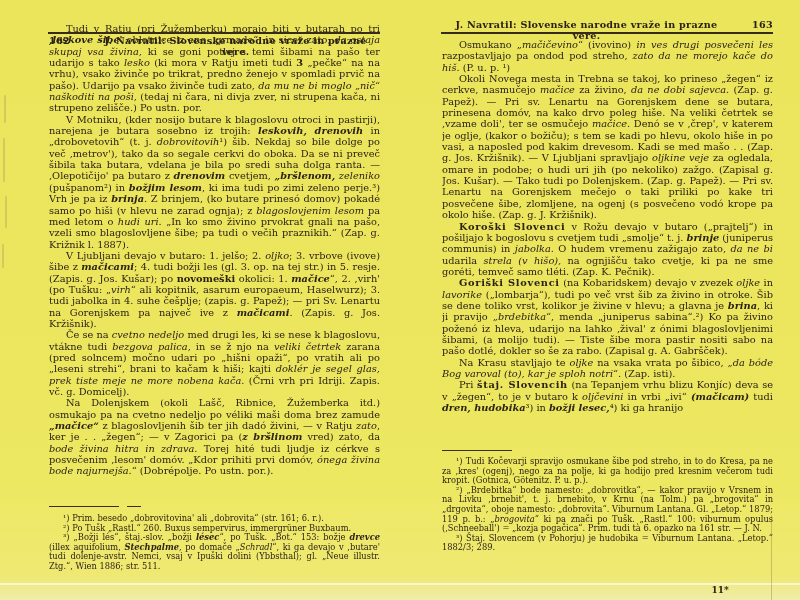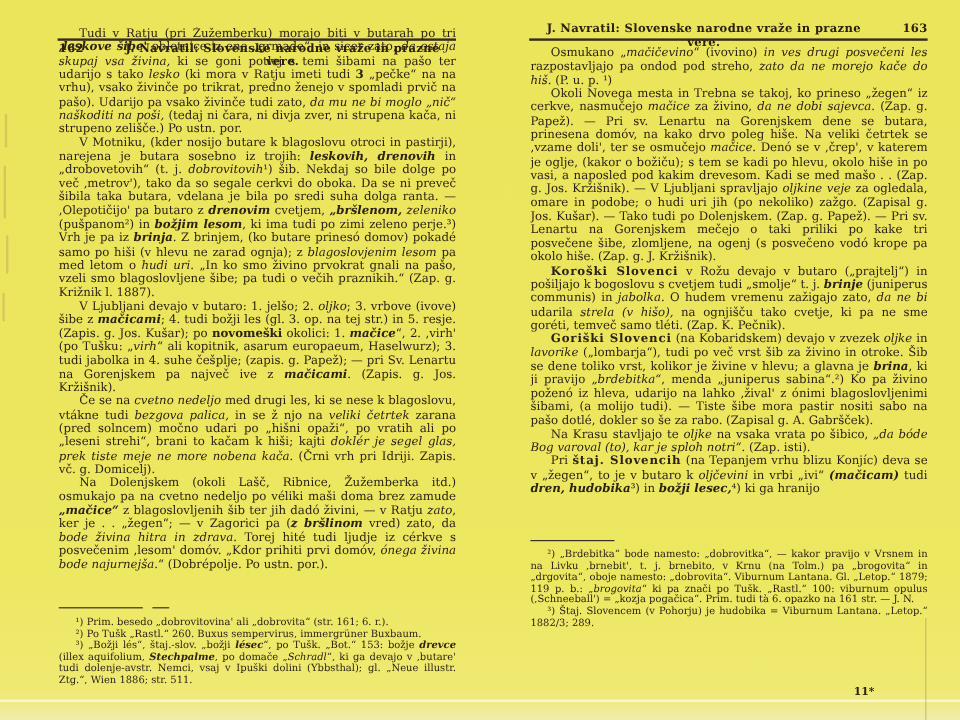--- a/index.html
+++ b/index.html
@@ -35,21 +35,21 @@
   .fnrule-left-a  { left:49px;  top:506px; width:70px; }
   .fnrule-left-b  { left:127px; top:506px; width:14px; }
   .fnrule-right-a { left:442px; top:450px; width:70px; }
   
   .footnotes { position:absolute; width:331px; text-align:justify;
     font-size:8.3px; line-height:9.6px; }
   .footnotes-left  { left:49px;  top:514px; }
   .footnotes-right { left:442px; top:457px; }
   .footnote { margin:0; text-indent:14px; }
   
-  .sigmark { position:absolute; left:700px; top:572px; width:40px;
+  .sigmark { position:absolute; left:700px; top:585px; width:40px;
     font-size:9px; font-weight:bold; text-align:center; }
   
   .bleed { position:absolute; width:2px; background:rgba(140,95,85,0.22); border-radius:1px; }
   .bleed-1 { left:4px; top:95px;  height:28px; }
   .bleed-2 { left:3px; top:138px; height:44px; }
   .bleed-3 { left:5px; top:196px; height:32px; }
   .bleed-4 { left:2px; top:244px; height:24px; }
   .bottom-streak { position:absolute; left:0; top:583px; width:800px; height:2px;
     background:rgba(252,250,228,0.75); }
   .edge-line { position:absolute; left:771px; top:515px; width:1px; height:85px;
@@ -92,20 +92,21 @@
       <p class="para"><span>Osmukano „</span><span class="seg-i">mačičevino</span><span>“ (ivovino) </span><span class="seg-i">in ves drugi posvečeni les</span><span> razpostavljajo pa ondod pod streho, </span><span class="seg-i">zato da ne morejo kače do hiš.</span><span> (P. u. p. ¹)</span></p>
       <p class="para"><span>Okoli Novega mesta in Trebna se takoj, ko prineso „žegen“ iz cerkve, nasmučejo </span><span class="seg-i">mačice</span><span> za živino, </span><span class="seg-i">da ne dobi sajevca.</span><span> (Zap. g. Papež). — Pri sv. Lenartu na Gorenjskem dene se butara, prinesena domóv, na kako drvo poleg hiše. Na veliki četrtek se ,vzame doli', ter se osmučejo </span><span class="seg-i">mačice</span><span>. Denó se v ,črep', v katerem je oglje, (kakor o božiču); s tem se kadi po hlevu, okolo hiše in po vasi, a naposled pod kakim drevesom. Kadi se med mašo . . (Zap. g. Jos. Kržišnik). — V Ljubljani spravljajo </span><span class="seg-i">oljkine veje</span><span> za ogledala, omare in podobe; o hudi uri jih (po nekoliko) zažgo. (Zapisal g. Jos. Kušar). — Tako tudi po Dolenjskem. (Zap. g. Papež). — Pri sv. Lenartu na Gorenjskem mečejo o taki priliki po kake tri posvečene šibe, zlomljene, na ogenj (s posvečeno vodó krope pa okolo hiše. (Zap. g. J. Kržišnik).</span></p>
       <p class="para"><span class="seg-sp">Koroški Slovenci</span><span> v Rožu devajo v butaro („prajtelj“) in pošiljajo k bogoslovu s cvetjem tudi „smolje“ t. j. </span><span class="seg-bi">brinje</span><span> (juniperus communis) in </span><span class="seg-i">jabolka.</span><span> O hudem vremenu zažigajo zato, </span><span class="seg-i">da ne bi</span><span> udarila </span><span class="seg-i">strela (v hišo),</span><span> na ognjišču tako cvetje, ki pa ne sme goréti, temveč samo tléti. (Zap. K. Pečnik).</span></p>
       <p class="para"><span class="seg-sp">Goriški Slovenci</span><span> (na Kobaridskem) devajo v zvezek </span><span class="seg-i">oljke</span><span> in </span><span class="seg-i">lavorike</span><span> („lombarja“), tudi po več vrst šib za živino in otroke. Šib se dene toliko vrst, kolikor je živine v hlevu; a glavna je </span><span class="seg-bi">brina</span><span>, ki ji pravijo </span><span class="seg-i">„brdebitka“</span><span>, menda „juniperus sabina“.²) Ko pa živino poženó iz hleva, udarijo na lahko ,žival' z ónimi blagoslovljenimi šibami, (a molijo tudi). — Tiste šibe mora pastir nositi sabo na pašo dotlé, dokler so še za rabo. (Zapisal g. A. Gabršček).</span></p>
       <p class="para"><span>Na Krasu stavljajo te </span><span class="seg-i">oljke</span><span> na vsaka vrata po šibico, </span><span class="seg-i">„da bóde Bog varoval (to), kar je sploh notri“.</span><span> (Zap. isti).</span></p>
       <p class="para"><span>Pri </span><span class="seg-sp">štaj. Slovencih</span><span> (na Tepanjem vrhu blizu Konjíc) deva se v „žegen“, to je v butaro k </span><span class="seg-i">oljčevini</span><span> in vrbi „ivi“ </span><span class="seg-bi">(mačicam)</span><span> tudi </span><span class="seg-bi">dren, hudobika</span><span>³) in </span><span class="seg-bi">božji lesec,</span><span>⁴) ki ga hranijo</span></p>
     </div>
 
   <div class="fnrule fnrule-right-a"></div>
   <div class="footnotes footnotes-right">
+      <p class="footnote"><span>¹) Tudi Kočevarji spravijo osmukane šibe pod streho, in to do Kresa, pa ne za ,kres' (ogenj), nego za na polje, ki ga hodijo pred kresnim večerom tudi kropit. (Gotnica, Götenitz. P. u. p.).</span></p>
       <p class="footnote"><span>²) „Brdebitka“ bode namesto: „dobrovitka“, — kakor pravijo v Vrsnem in na Livku ,brnebit', t. j. brnebito, v Krnu (na Tolm.) pa „brogovita“ in „drgovita“, oboje namesto: „dobrovita“. Viburnum Lantana. Gl. „Letop.“ 1879; 119 p. b.: „</span><span class="seg-i">brogovita</span><span>“ ki pa znači po Tušk. „Rastl.“ 100: viburnum opulus (,Schneeball') = „kozja pogačica“. Prim. tudi tà 6. opazko na 161 str. — J. N.</span></p>
       <p class="footnote"><span>³) Štaj. Slovencem (v Pohorju) je hudobika = Viburnum Lantana. „Letop.“ 1882/3; 289.</span></p>
     </div>
 
   <div class="sigmark">11*</div>
 
   <div class="bleed bleed-1"></div>
   <div class="bleed bleed-2"></div>
   <div class="bleed bleed-3"></div>
   <div class="bleed bleed-4"></div>

